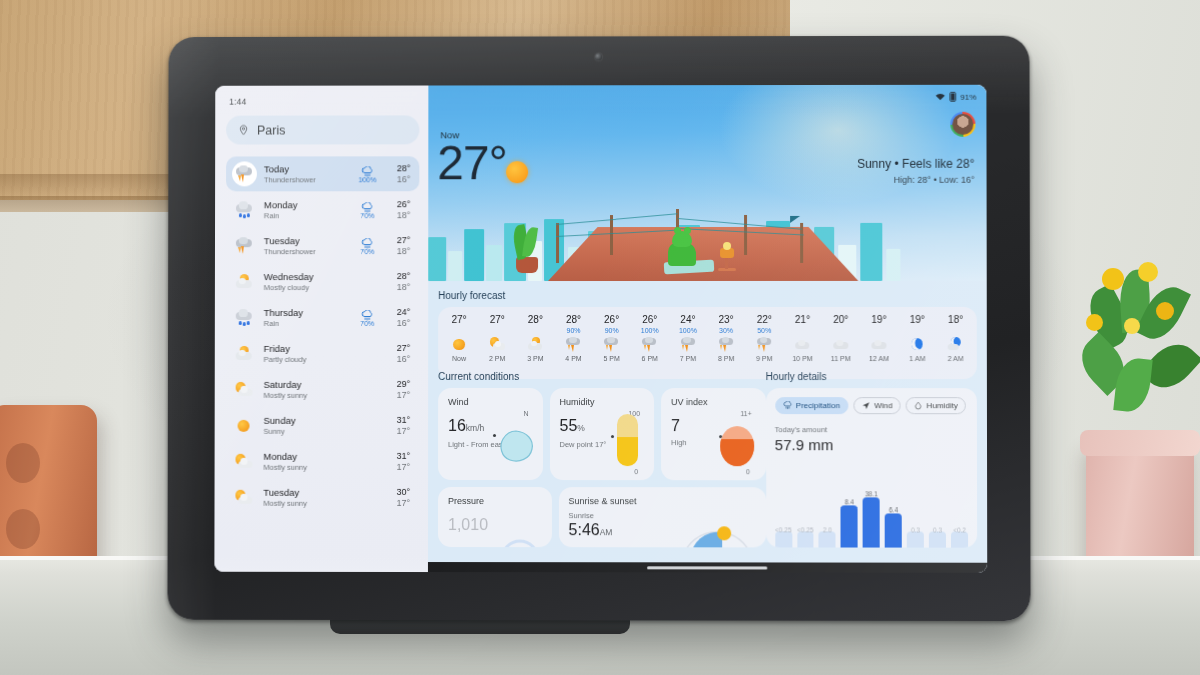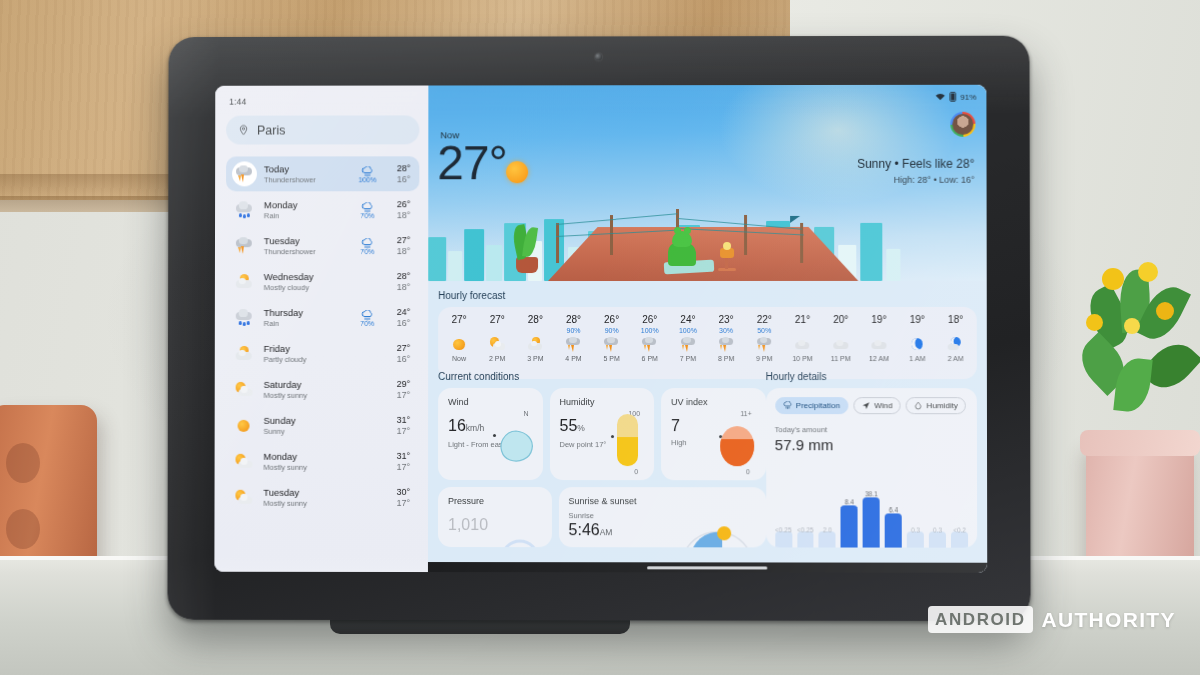--- a/index.html
+++ b/index.html
@@ -923,17 +923,13 @@
         </div>
 
         <div class="navbar"></div>
         <div class="navpill"></div>
       </div>
     </div>
     <div class="screen-gloss"></div>
     <div class="tablet-inner-sheen"></div>
   </div>
 
-  <div class="wm">
-    <span class="wm-a">ANDROID</span>
-    <span class="wm-b">AUTHORITY</span>
-  </div>
 </div>
 
 </body></html>

